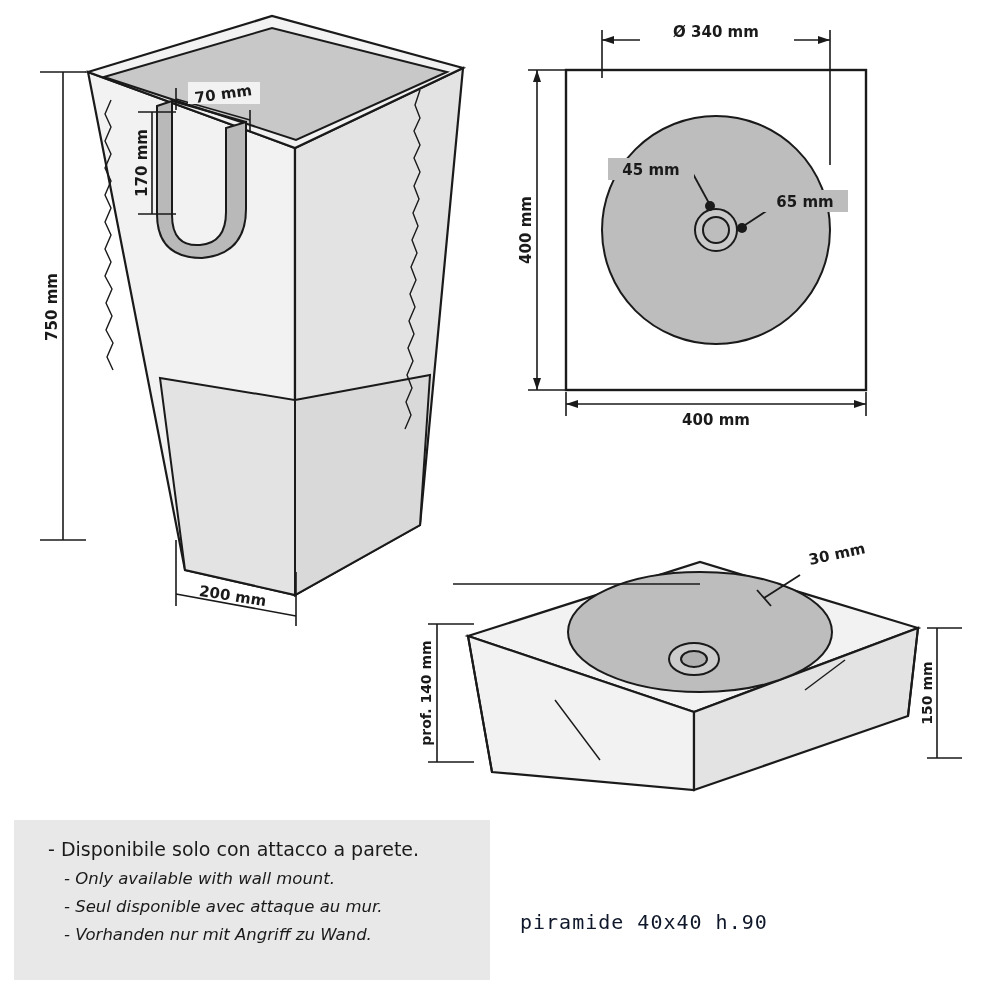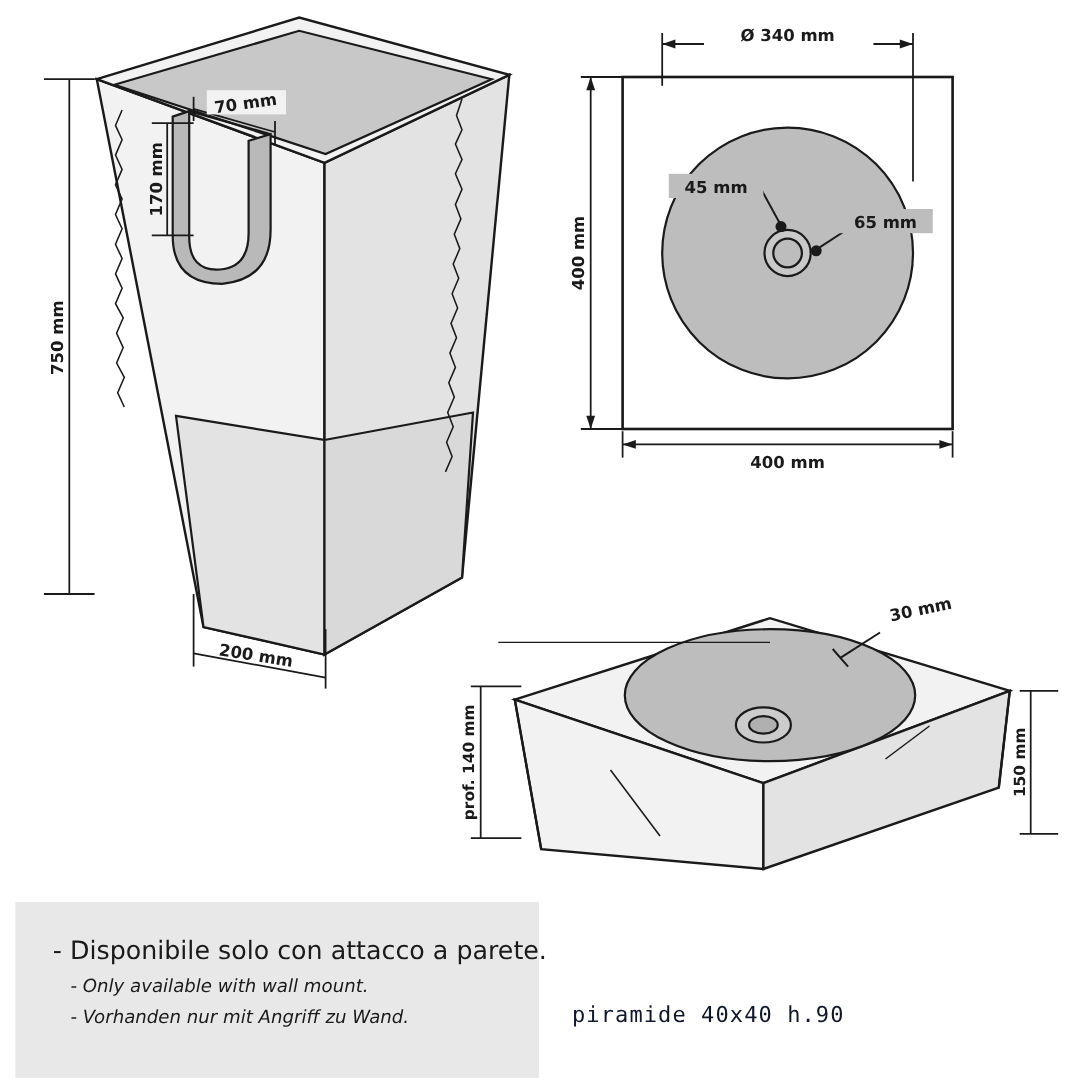--- a/index.html
+++ b/index.html
@@ -46,23 +46,22 @@
     width: 476px;
     height: 160px;
     background: #e8e8e8;
   }
   .note-line {
     font-family: "DejaVu Sans", sans-serif;
     color: #1a1a1a;
     white-space: nowrap;
   }
   .note-line.first {
-    font-size: 23px;
-    padding: 32px 0 0 34px;
-    text-align: center;
+    font-size: 19px;
+    padding: 18px 0 0 34px;
   }
   .note-line.italic {
     font-size: 16.5px;
     font-style: italic;
     padding: 9px 0 0 50px;
   }
   .model-name {
     position: absolute;
     left: 520px;
     top: 910px;
@@ -199,18 +198,19 @@
       <line x1="937" y1="628" x2="937" y2="758" stroke="#1a1a1a" stroke-width="1.6"></line>
       <line x1="927" y1="628" x2="962" y2="628" stroke="#1a1a1a" stroke-width="1.6"></line>
       <line x1="927" y1="758" x2="962" y2="758" stroke="#1a1a1a" stroke-width="1.6"></line>
       <text class="dimtext-sm" transform="translate(932,693) rotate(-90)" text-anchor="middle">150 mm</text>
     </g>
   </svg>
 
   <div class="notebox">
     <div class="note-line first">- Disponibile solo con attacco a parete.</div>
     <div class="note-line italic">- Only available with wall mount.</div>
+    <div class="note-line italic">- Seul disponible avec attaque au mur.</div>
     <div class="note-line italic">- Vorhanden nur mit Angriff zu Wand.</div>
   </div>
 
   <div class="model-name">piramide 40x40 h.90</div>
 
 </div>
 
 </body></html>

